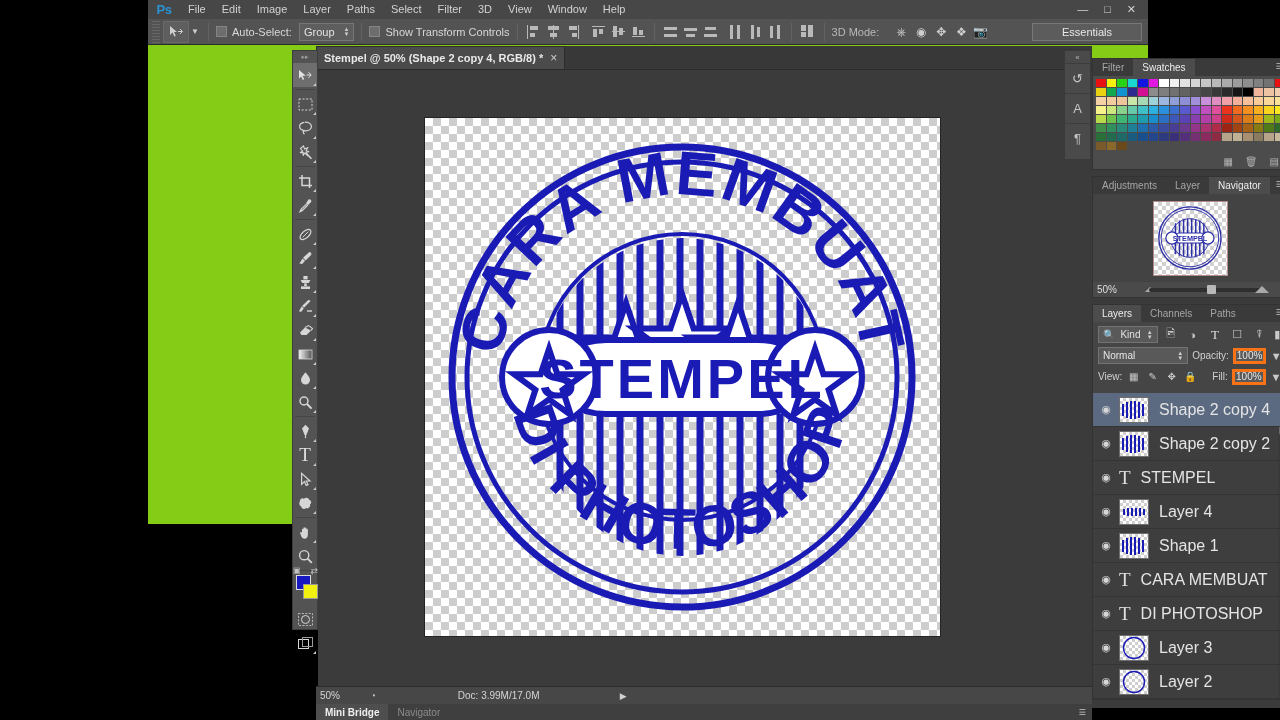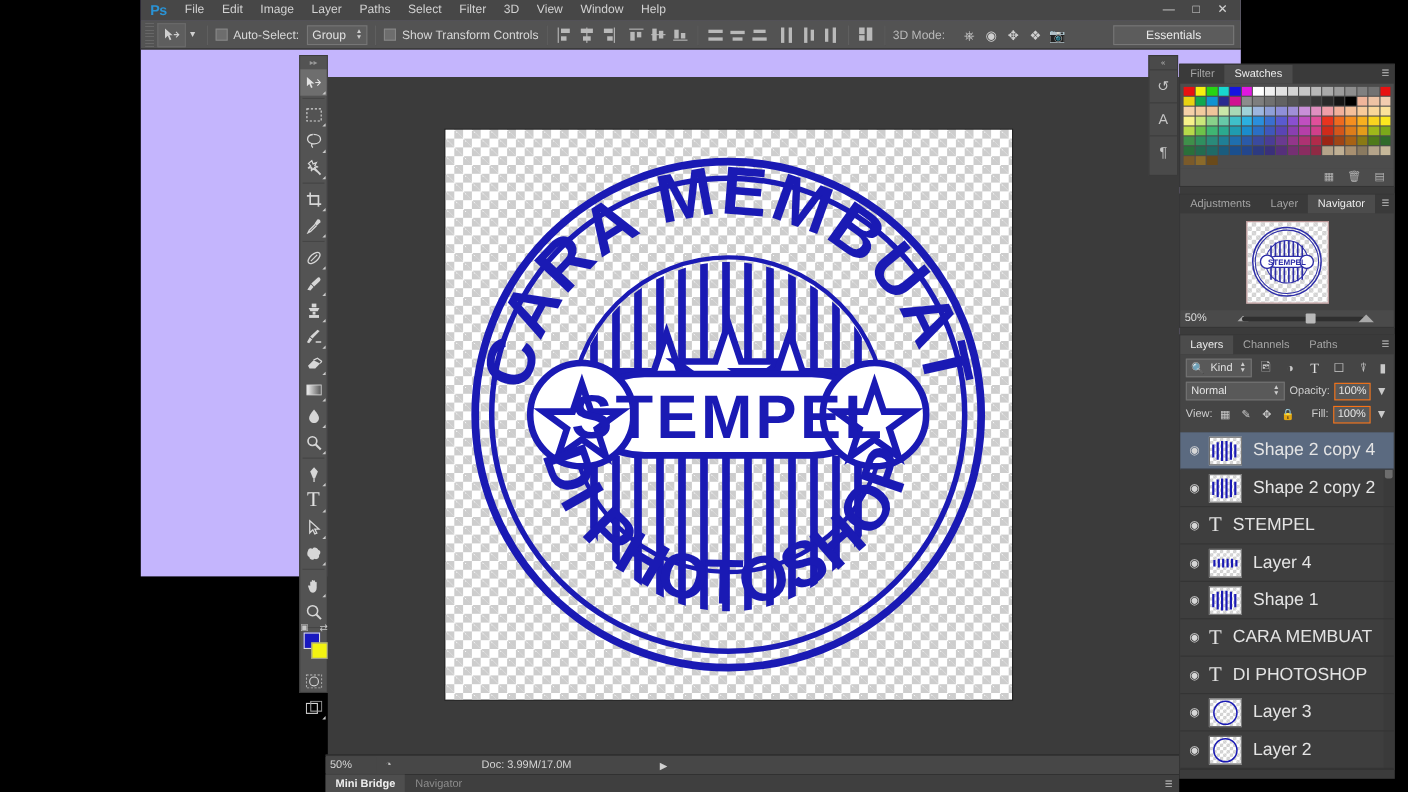--- a/index.html
+++ b/index.html
@@ -3,21 +3,21 @@
 <meta charset="utf-8">
 <style>
   * { box-sizing: border-box; margin:0; padding:0; }
   body {
     width:1280px; height:720px; overflow:hidden;
     background:#000;
     font-family:"Liberation Sans", sans-serif;
     font-size:11px; color:#c8c8c8;
     -webkit-font-smoothing:antialiased;
   }
-  #app { position:absolute; left:128px; top:0; width:1000px; height:524px; background:#c4b5fd; }
+  #app { position:absolute; left:148px; top:0; width:1000px; height:524px; background:#84cc16; }
   .sideblack { position:absolute; top:0; height:720px; width:140px; background:#000; }
   #left-black { left:0; }
   #right-black { left:1140px; }
 
   
   #menubar { position:absolute; left:0; top:0; width:1000px; height:19px; background:#474747;
              display:flex; align-items:center; }
   #ps-logo { width:32px; text-align:center; font-weight:bold; font-size:13px;
              color:#2a93d5; letter-spacing:-0.5px; font-family:"Liberation Sans",sans-serif;}
   .menu-item { padding:0 8px; height:19px; line-height:19px; color:#d2d2d2; font-size:11px; cursor:default;}
@@ -140,21 +140,21 @@
   
   #layers-ctrls { background:#454545; padding:4px 5px; }
   .lrow { display:flex; align-items:center; gap:4px; margin-bottom:4px; }
   .kindbox { height:17px; background:#595959; border:1px solid #737373; display:flex;
              align-items:center; gap:5px; padding:0 4px; font-size:10px; color:#e0e0e0;}
   .filt-ico { width:19px; height:17px; display:flex; align-items:center; justify-content:center;
               color:#c9c9c9; font-size:11px;}
   .blendbox { width:92px; height:17px; background:#595959; border:1px solid #737373;
               display:flex; align-items:center; justify-content:space-between; padding:0 4px;
               font-size:10px; color:#e6e6e6;}
-  .numbox { width:34px; height:16px; background:#595959; border:1px solid #f97316;
+  .numbox { width:34px; height:16px; background:#595959; border:3px solid #f97316;
             display:flex; align-items:center; justify-content:center; font-size:10px; color:#e6e6e6;}
   .lbl { font-size:10px; color:#d0d0d0; }
   .lockico { width:15px; display:flex; justify-content:center; color:#c8c8c8; font-size:10px;}
   #layerlist { background:#3e3e3e; position:relative; }
   .layer { height:34px; display:flex; align-items:center; border-bottom:1px solid #343434;
            position:relative;}
   .layer.selected { background:#5b6a80; }
   .eye { width:26px; display:flex; align-items:center; justify-content:center; color:#d6d6d6; font-size:11px;}
   .lthumb { width:30px; height:26px; border:1px solid #6e6e6e; background:#fff; overflow:hidden;
             display:flex; align-items:center; justify-content:center; position:relative;}
@@ -293,20 +293,26 @@
     <div class="vdiv"></div>
     <div id="mode3d">3D Mode:</div>
     <div class="i3d">⎈</div>
     <div class="i3d">◉</div>
     <div class="i3d">✥</div>
     <div class="i3d">❖</div>
     <div class="i3d">📷</div>
     <div id="essentials">Essentials</div>
   </div>
 
+  <div id="tabstrip">
+    <div id="doctab">
+      <span>Stempel @ 50% (Shape 2 copy 4, RGB/8) *</span>
+      <span class="x">×</span>
+    </div>
+  </div>
 
   <div id="toolbox">
     <div id="tb-grip">▸▸</div>
     <div class="tool sel">
       <svg width="15" height="13" viewBox="0 0 15 13">
           <path d="M1 1 L1 9.5 L3.2 7.4 L4.8 11 L6.2 10.3 L4.6 6.8 L7.8 6.8 Z" fill="#e2e2e2"></path>
           <path d="M10.5 3.2 L13.2 6 L10.5 8.8 M8.6 6 L13 6" stroke="#e2e2e2" fill="none" stroke-width="1"></path>
         </svg>
       <i class="tri"></i>
       </div>

